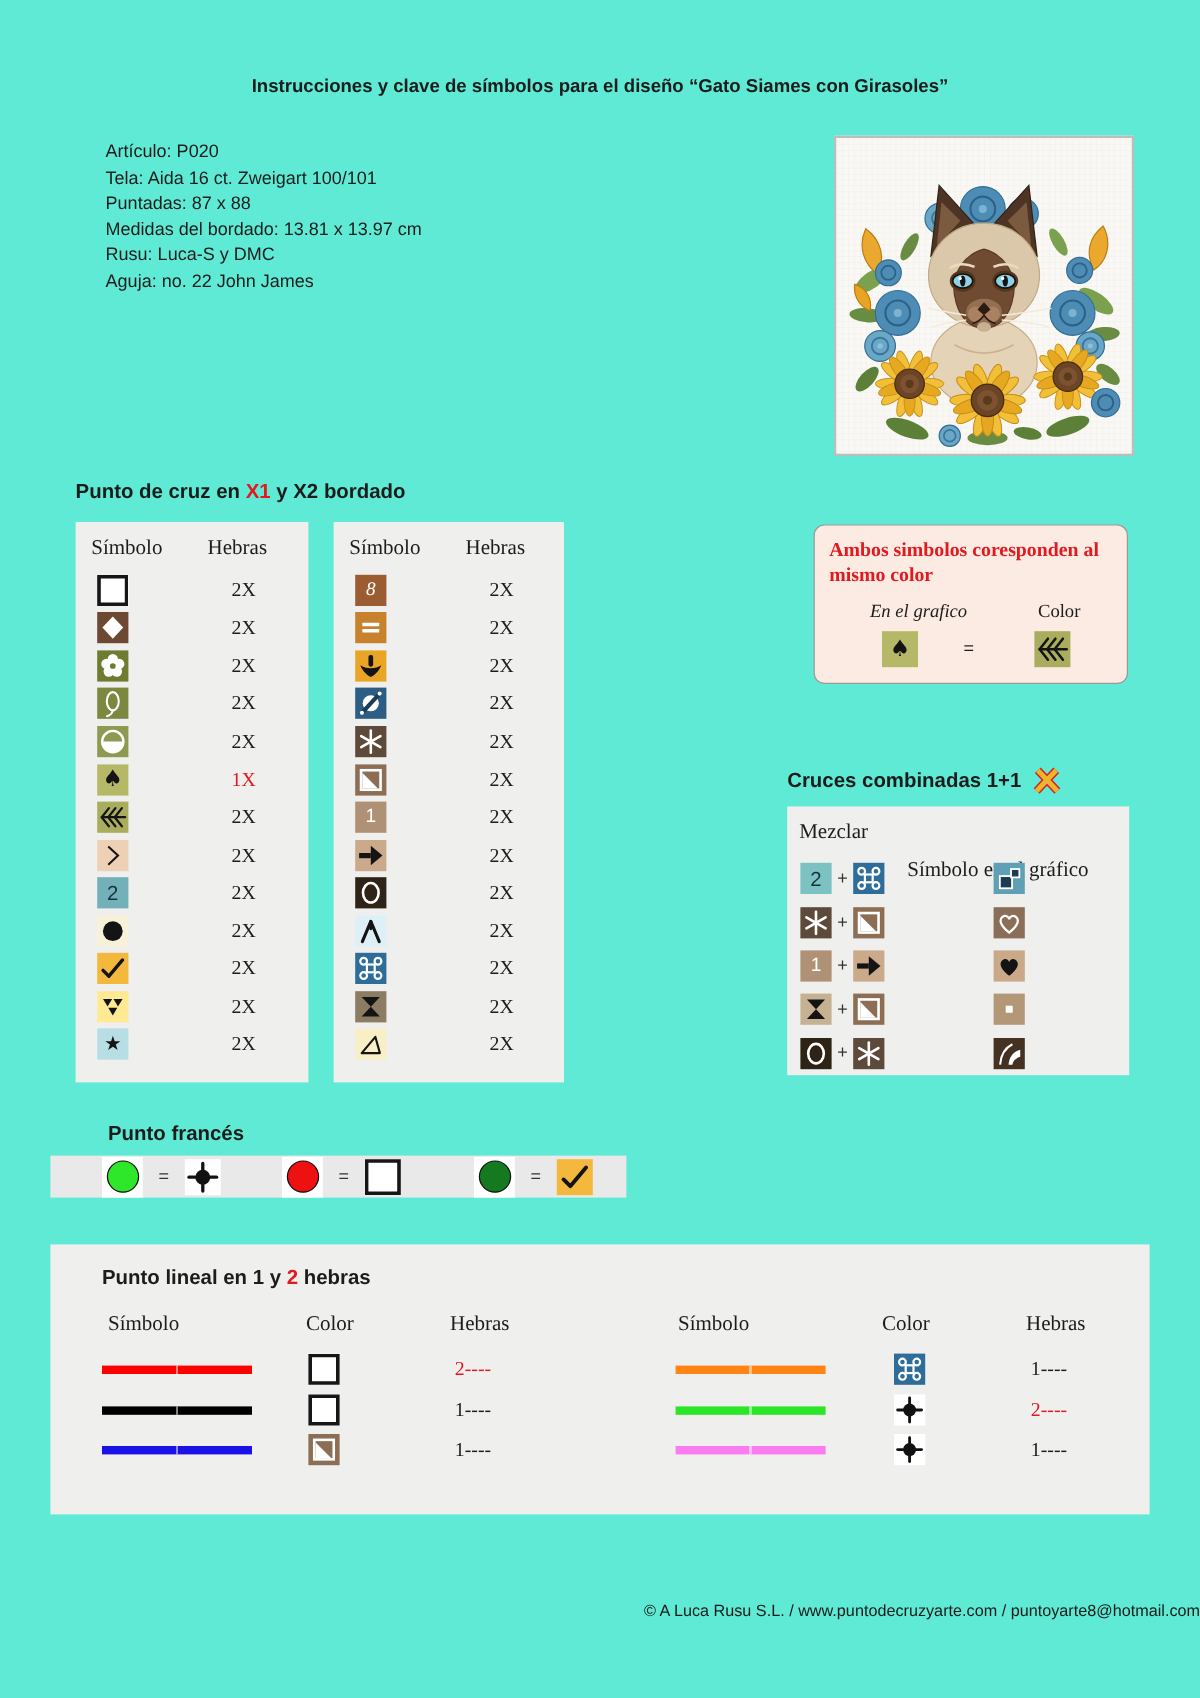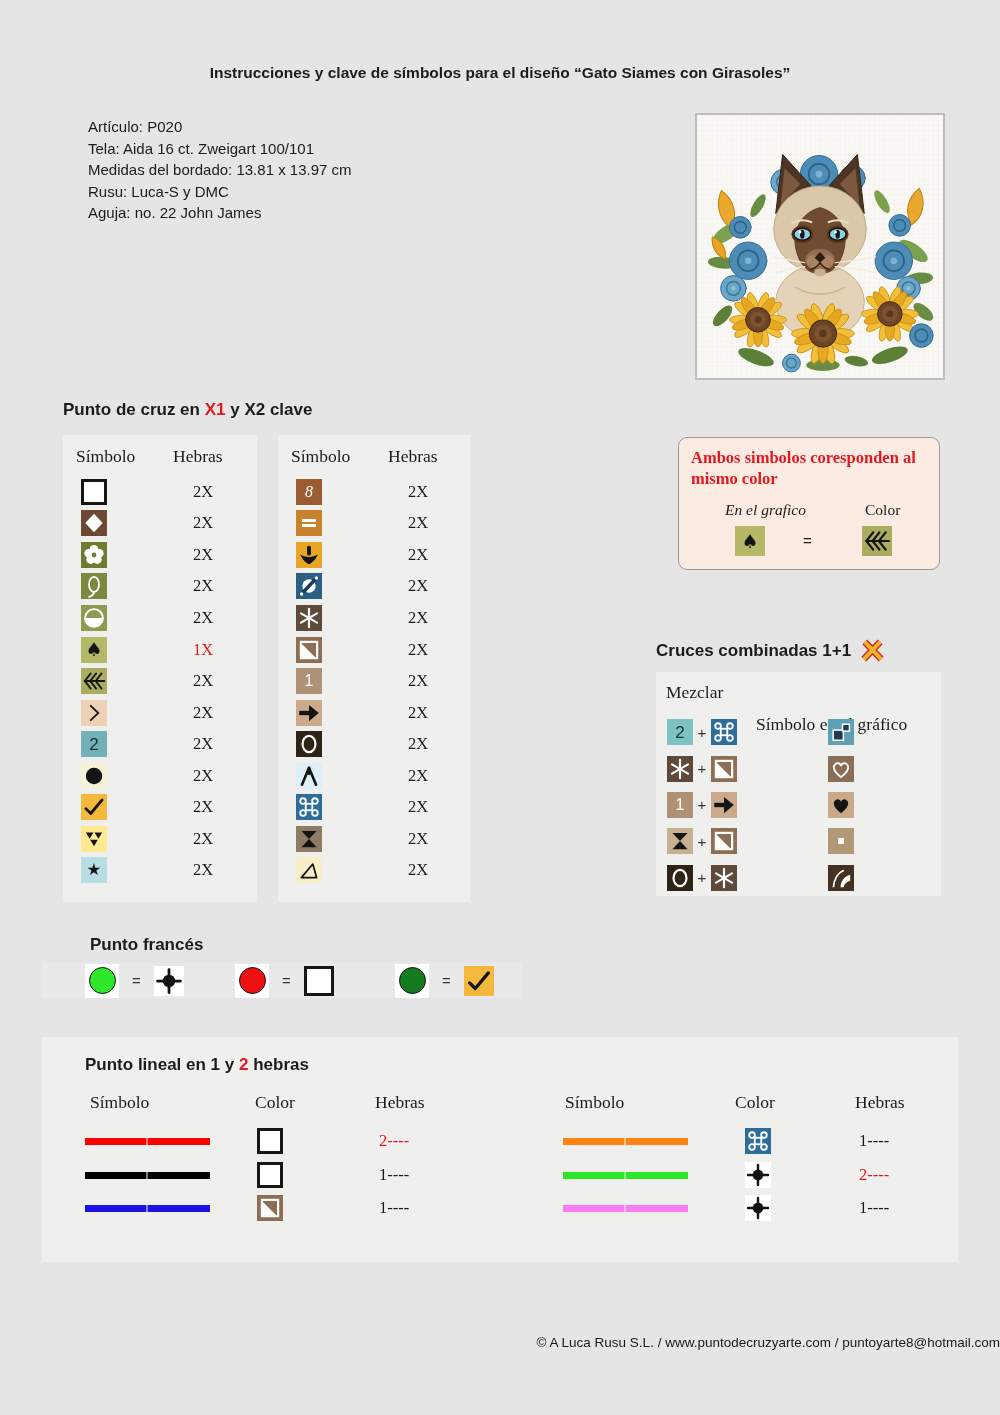--- a/index.html
+++ b/index.html
@@ -1,16 +1,16 @@
 <!DOCTYPE html>
 <html><head>
 <meta charset="utf-8">
 <style>
   html,body{margin:0;padding:0;background:#fff;}
-  .page{position:relative;width:1000px;height:1415px;background:#e5e5e5;
+  .page{position:relative;width:1000px;height:1415px;background:#5eead4;
         font-family:"Liberation Sans",sans-serif;color:#1c1c1c;overflow:hidden;}
   .red{color:#e2191f;}
   .title{position:absolute;top:64px;left:0;width:100%;text-align:center;
          font-size:15.5px;font-weight:700;}
   .info{position:absolute;left:88px;top:116px;font-size:15px;line-height:21.5px;}
   .preview{position:absolute;left:695px;top:113px;width:250px;height:267px;
            border:2px solid #bdbdbd;background:#fbfaf7;box-sizing:border-box;}
   .preview svg{width:100%;height:100%;display:block;}
   .h-bold{position:absolute;font-size:17px;font-weight:700;}
   
@@ -72,20 +72,21 @@
 </head>
 <body>
 
 <div class="page">
 
   <div class="title">Instrucciones y clave de símbolos para el diseño “Gato Siames con Girasoles”</div>
 
   <div class="info">
     <div>Artículo: P020</div>
     <div>Tela: Aida 16 ct. Zweigart 100/101</div>
+    <div>Puntadas: 87 x 88</div>
     <div>Medidas del bordado: 13.81 x 13.97 cm</div>
     <div>Rusu: Luca-S y DMC</div>
     <div>Aguja: no. 22 John James</div>
   </div>
 
   <div class="preview">
     <svg viewBox="0 0 250 267">
       <defs>
         <pattern id="aida" width="5" height="5" patternUnits="userSpaceOnUse">
           <rect width="5" height="5" fill="#f9f8f4"></rect>
@@ -233,21 +234,21 @@
           <circle cx="228" cy="224" r="12" fill="#4d8cb4" stroke="#336e96"></circle>
           <circle cx="228" cy="224" r="6.5" fill="none" stroke="#2c6288" stroke-width="1.6"></circle>
         </g>
       <g>
           <circle cx="96" cy="252" r="9" fill="#6aa6c6" stroke="#336e96"></circle>
           <circle cx="96" cy="252" r="5" fill="none" stroke="#39769c" stroke-width="1.4"></circle>
         </g>
     </svg>
   </div>
 
-  <div class="h-bold" style="left:63px;top:400px;"><span>Punto de cruz en </span><span class="red">X1</span><span> y X2 clave</span></div>
+  <div class="h-bold" style="left:63px;top:400px;"><span>Punto de cruz en </span><span class="red">X1</span><span> y X2 bordado</span></div>
 
   <div class="keytable" id="keytable1">
     <div class="khead">
       <span class="c1">Símbolo</span>
       <span class="c2">Hebras</span>
     </div>
     <div class="krows">
         <div class="krow">
           <span class="sym" style="background: rgb(255, 255, 255); box-shadow: rgb(22, 22, 22) 0px 0px 0px 3px inset;"></span>
           <span class="hebras">2X</span>

